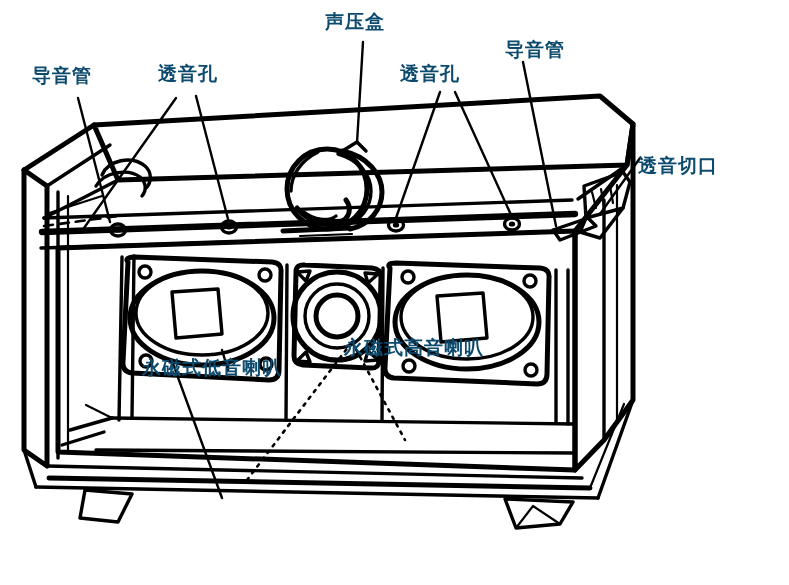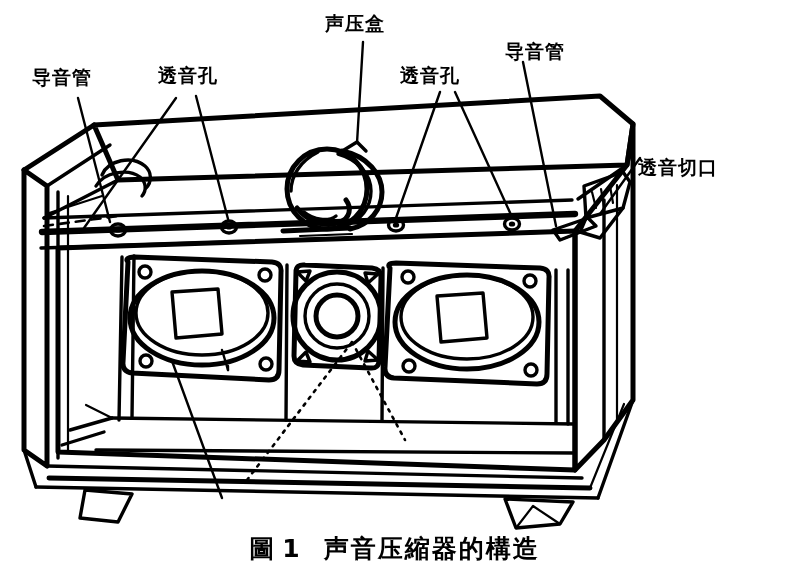--- a/index.html
+++ b/index.html
@@ -45,25 +45,25 @@
   }
   .dotline {
     stroke-dasharray: 2.5 6;
     stroke-width: 2.6;
   }
   .fillblack { fill: #000000; stroke: none; }
 
   
   .cjk-label {
     position: absolute;
-    font-family: Liberation Sans, sans-serif;
+    font-family: Liberation Mono, monospace;
     font-weight: 700;
     font-size: 19px;
     line-height: 1;
-    color: #000000;
+    color: #0c4a6e;
     white-space: nowrap;
     letter-spacing: 1px;
     -webkit-font-smoothing: none;
   }
   .caption {
     position: absolute;
     left: 0;
     right: 0;
     text-align: center;
     font-family: "DejaVu Sans", "Liberation Sans", sans-serif;
@@ -263,19 +263,18 @@
   <div class="cjk-label" style="left:158px; top:66px;">透音孔</div>
 
   <div class="cjk-label" style="left:325px; top:14px;">声压盒</div>
 
   <div class="cjk-label" style="left:400px; top:66px;">透音孔</div>
 
   <div class="cjk-label" style="left:505px; top:42px;">导音管</div>
 
   <div class="cjk-label" style="left:638px; top:158px;">透音切口</div>
 
-
-
-  <div class="caption" style="top:532px;">
-    <span class="fig-no">圖</span><span class="fig-num">1</span><span>声音压縮器的構造</span>
-  </div>
+  <div class="cjk-label" style="left:142px; top:360px;">永磁式低音喇叭</div>
+
+  <div class="cjk-label" style="left:344px; top:340px;">永磁式高音喇叭</div>
+
 
 </div>
 
 </body></html>

